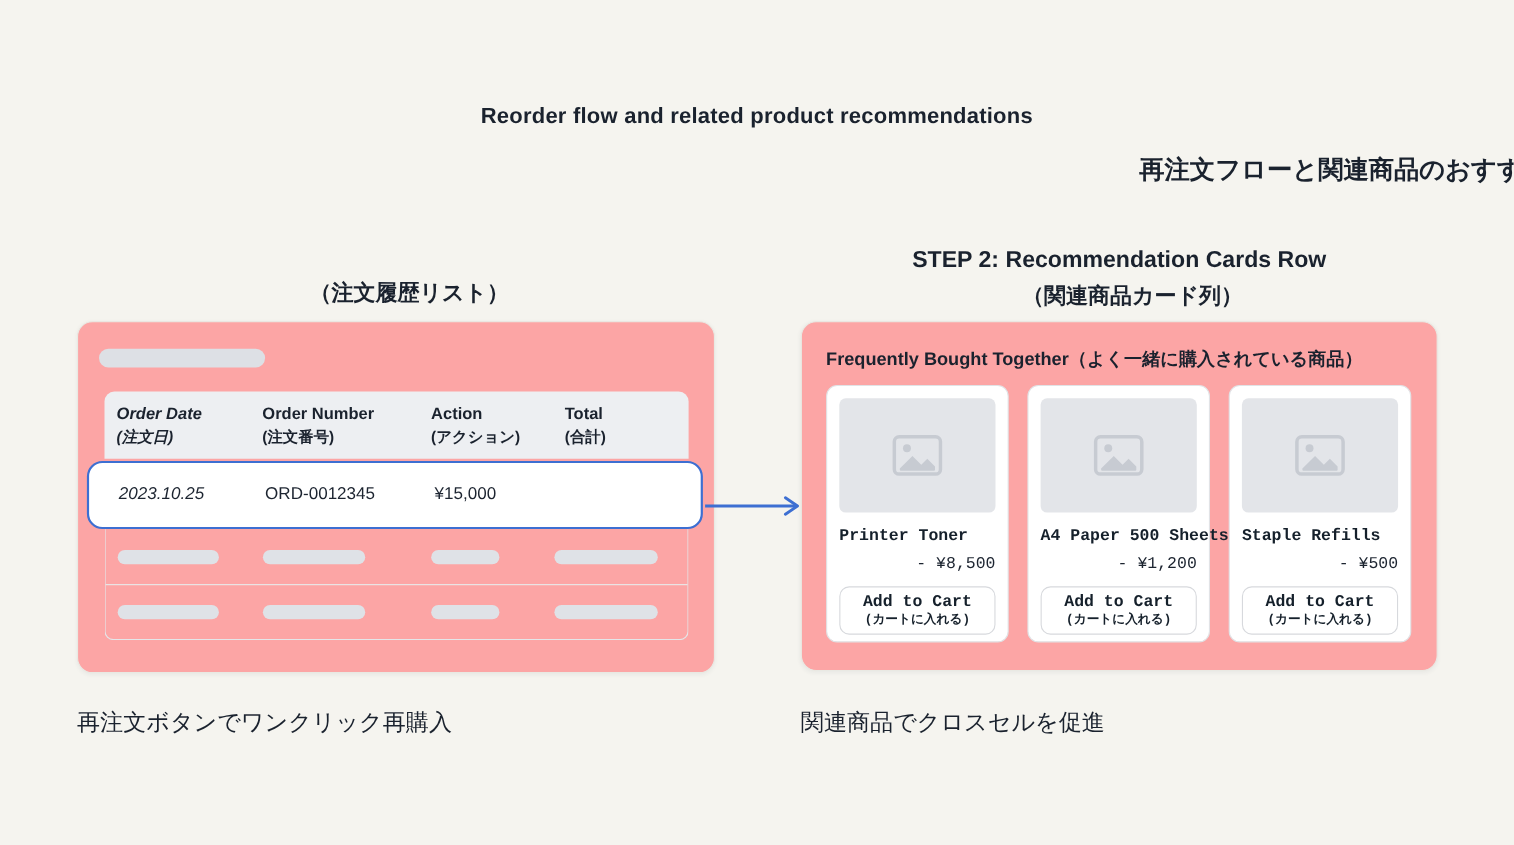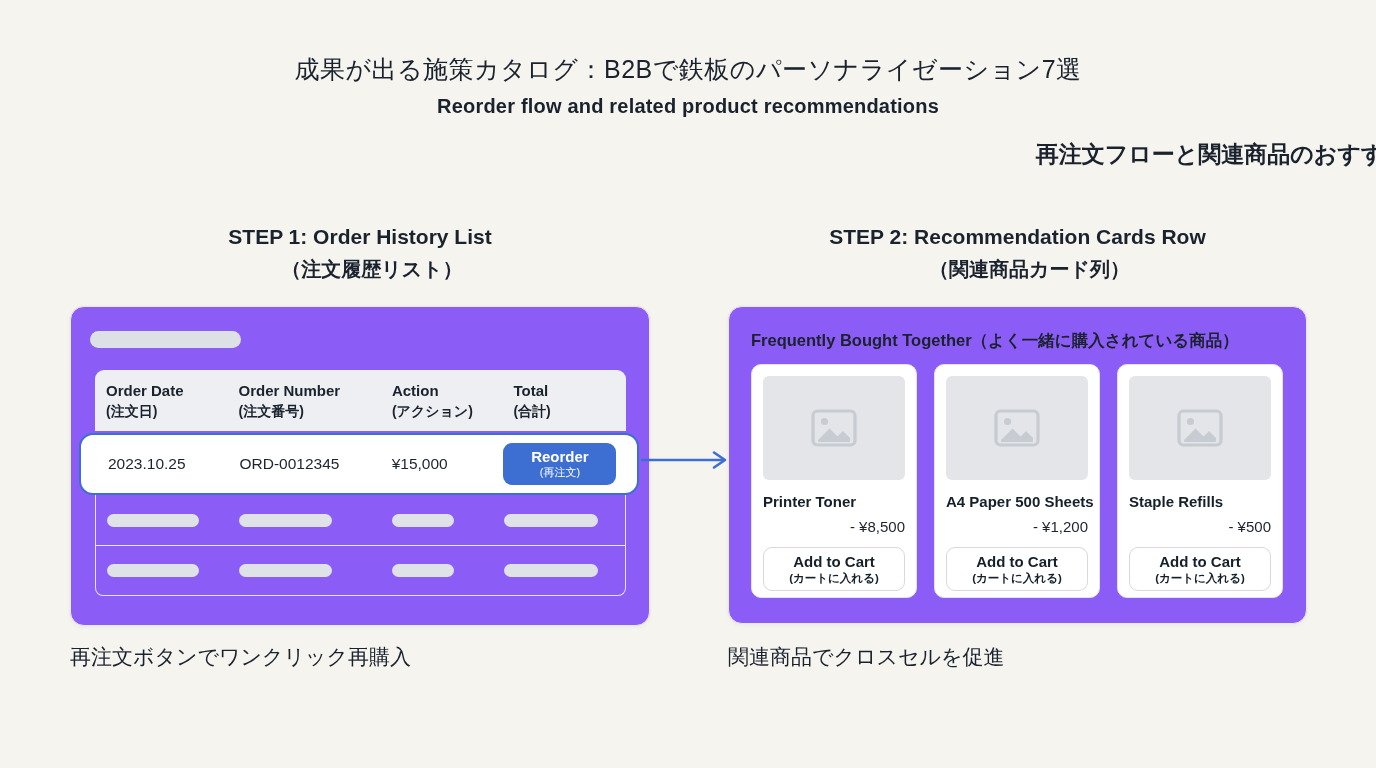--- a/index.html
+++ b/index.html
@@ -23,38 +23,38 @@
   
   .step-heading { position:absolute; top:222px; text-align:center; font-weight:700;
                   line-height:30px; }
   .step-heading .en { font-size:21px; }
   .step-heading .ja { font-size:20px;margin-left:24px; }
   #step1-heading { left:70px;  width:580px; }
   #step2-heading { left:728px; width:579px; }
 
   
   .panel {
-    position:absolute; top:306px; background:#8b5cf6;
+    position:absolute; top:292px; background:#fca5a5;
     border:1px solid #e9e9e3; border-radius:14px;
     box-shadow:0 1px 4px rgba(40,45,60,0.06);
   }
   #order-history-panel { left:70px;  width:580px; height:320px; }
   #recommend-panel     { left:728px; width:579px; height:318px; }
 
   
   .skeleton-title {
     position:absolute; left:19px; top:24px; width:151px; height:17px;
     background:#dde0e5; border-radius:9px;
   }
   .table-wrap { position:absolute; left:24px; right:23px; top:63px; }
   .t-header {
     background:#edeff2; border-radius:9px 9px 0 0;
     display:flex; padding:10px 0 9px 0;
   }
-  .c1 { width:144px; padding-left:11px; }
+  .c1 { width:144px; padding-left:11px;font-style:italic; }
   .c2 { width:154px; }
   .c3 { width:113px; }
   .c4 { width:122px; }
   .th .en { display:block; font-size:15px; font-weight:700; line-height:21px; }
   .th .ja { display:block; font-size:14px; font-weight:700; line-height:21px; }
 
   .highlight-row {
     position:relative; margin:2px -13px 0 -16px;
     background:#ffffff; border:2.5px solid #3d6fd2; border-radius:14px;
     z-index:2;
@@ -76,21 +76,21 @@
   .skel-row { height:50px; display:flex; align-items:center; }
   .skel-row + .skel-row { border-top:1px solid #e8eaec; }
   .pill { height:13px; background:#dfe2e7; border-radius:7px; }
   .pw1 { width:92px; } .pw2 { width:93px; } .pw3 { width:62px; } .pw4 { width:94px; }
 
   
   .flow-arrow { position:absolute; left:640px; top:448px; }
 
   
   .fbt-title { position:absolute; left:22px; top:23px; font-size:16.5px; font-weight:700; }
-  .products  { position:absolute; left:22px; top:57px; display:flex; gap:17px; }
+  .products  { position:absolute; left:22px; top:57px; display:flex; gap:17px;font-family:Liberation Mono, monospace; }
   .product-card {
     width:166px; height:234px; background:#ffffff;
     border:1px solid #e1e3e6; border-radius:10px; padding:11px;
   }
   .img-ph {
     height:104px; background:#e3e5e9; border-radius:6px;
     display:flex; align-items:center; justify-content:center;
   }
   .p-name  { margin-top:13px; font-size:15px; font-weight:600; color:#15202b; white-space:nowrap; }
   .p-price { margin-top:8px;  font-size:15px; color:#1c2430;text-align:right; }
@@ -105,26 +105,25 @@
   
   .caption { position:absolute; top:643px; text-align:left; font-size:21px; font-weight:500; }
   #caption-step1 { left:70px;  width:580px; }
   #caption-step2 { left:728px; width:579px; }
 </style>
 </head>
 <body>
 
 <div class="canvas">
 
-  <div class="title-ja">成果が出る施策カタログ：B2Bで鉄板のパーソナライゼーション7選</div>
   <div class="title-en">Reorder flow and related product recommendations</div>
   <div class="subtitle-ja">再注文フローと関連商品のおすすめ</div>
 
   <div class="step-heading" id="step1-heading">
-    <span class="en">STEP 1: Order History List</span><br>
+    <br>
     <span class="ja">（注文履歴リスト）</span>
   </div>
   <div class="step-heading" id="step2-heading">
     <span class="en">STEP 2: Recommendation Cards Row</span><br>
     <span class="ja">（関連商品カード列）</span>
   </div>
 
   <div class="panel" id="order-history-panel">
     <div class="skeleton-title"></div>
 
@@ -146,26 +145,20 @@
           <span class="en">Total</span>
           <span class="ja">(合計)</span>
         </div>
       </div>
 
       <div class="highlight-row">
         <div class="hr-inner">
           <div class="cell c1">2023.10.25</div>
           <div class="cell c2">ORD-0012345</div>
           <div class="cell c3">¥15,000</div>
-          <div class="cell c4">
-            <button class="reorder-btn">
-              <span class="en">Reorder</span>
-              <span class="ja">(再注文)</span>
-            </button>
-          </div>
         </div>
       </div>
 
       <div class="rows-box">
         <div class="skel-row">
           <div class="c1">
               <div class="pill pw1"></div>
             </div>
           <div class="c2">
               <div class="pill pw2"></div>

